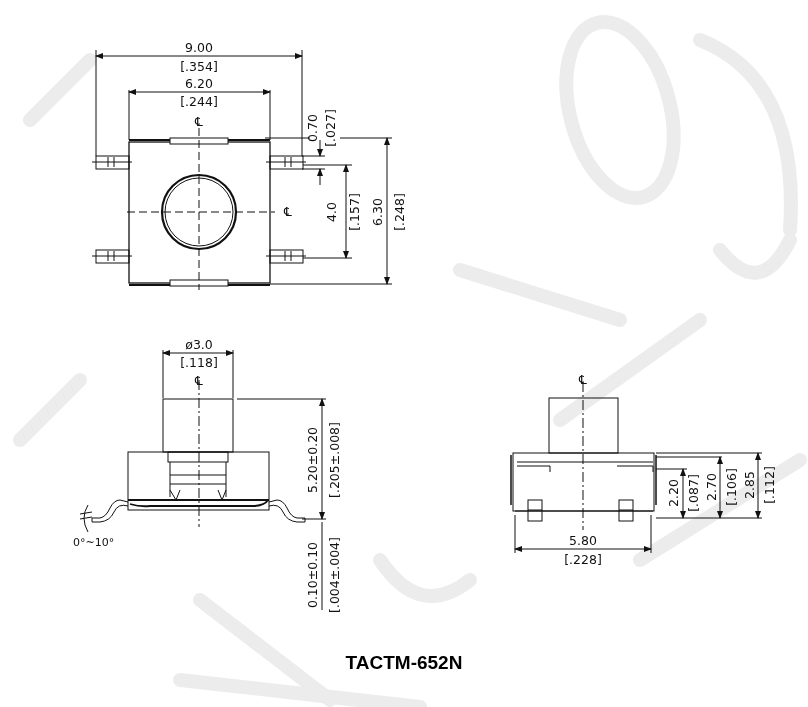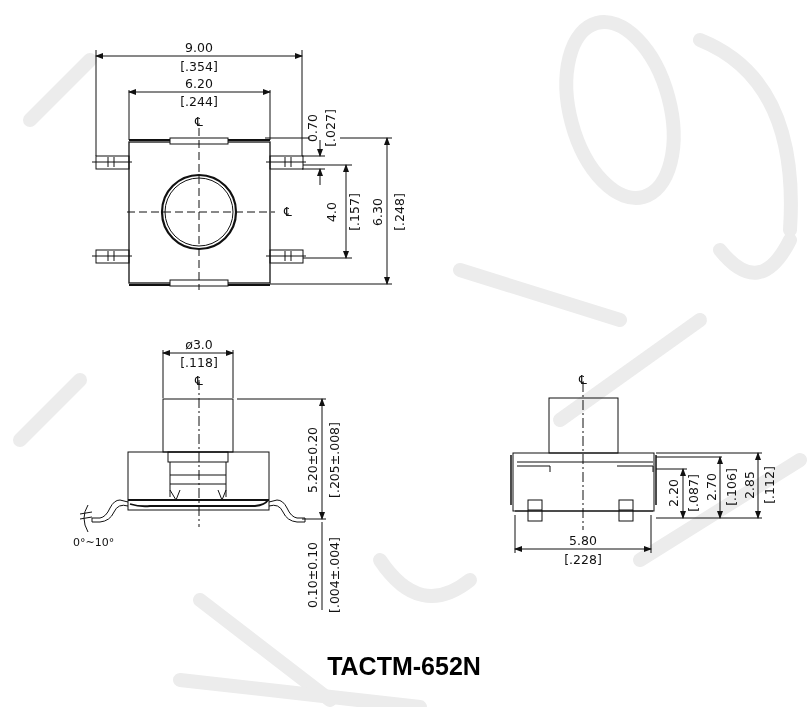--- a/index.html
+++ b/index.html
@@ -1,19 +1,19 @@
 <!DOCTYPE html>
 <html><head>
 <meta charset="utf-8">
 <style>
   html, body { margin:0; padding:0; background:#ffffff; }
   body { width:808px; height:707px; position:relative; overflow:hidden; font-family:"DejaVu Sans", sans-serif; }
   svg { position:absolute; left:0; top:0; }
   .dim { font-family:"DejaVu Sans", sans-serif; font-size:12.5px; fill:#111; }
-  .title { position:absolute; left:0; width:808px; top:652px; text-align:center; font-family:"Liberation Sans", sans-serif; font-weight:bold; font-size:25px; color:#000; }
+  .title { position:absolute; left:0; width:808px; top:652px; text-align:center; font-family:"Liberation Sans", sans-serif; font-weight:bold; font-size:19px; color:#000; }
 </style>
 </head>
 <body>
 
 <svg width="808" height="707" viewBox="0 0 808 707">
   <defs>
     <marker id="arr" markerWidth="8" markerHeight="6" refX="7" refY="3" orient="auto-start-reverse">
       <path d="M0,0 L8,3 L0,6 z" fill="#111"></path>
     </marker>
   </defs>

